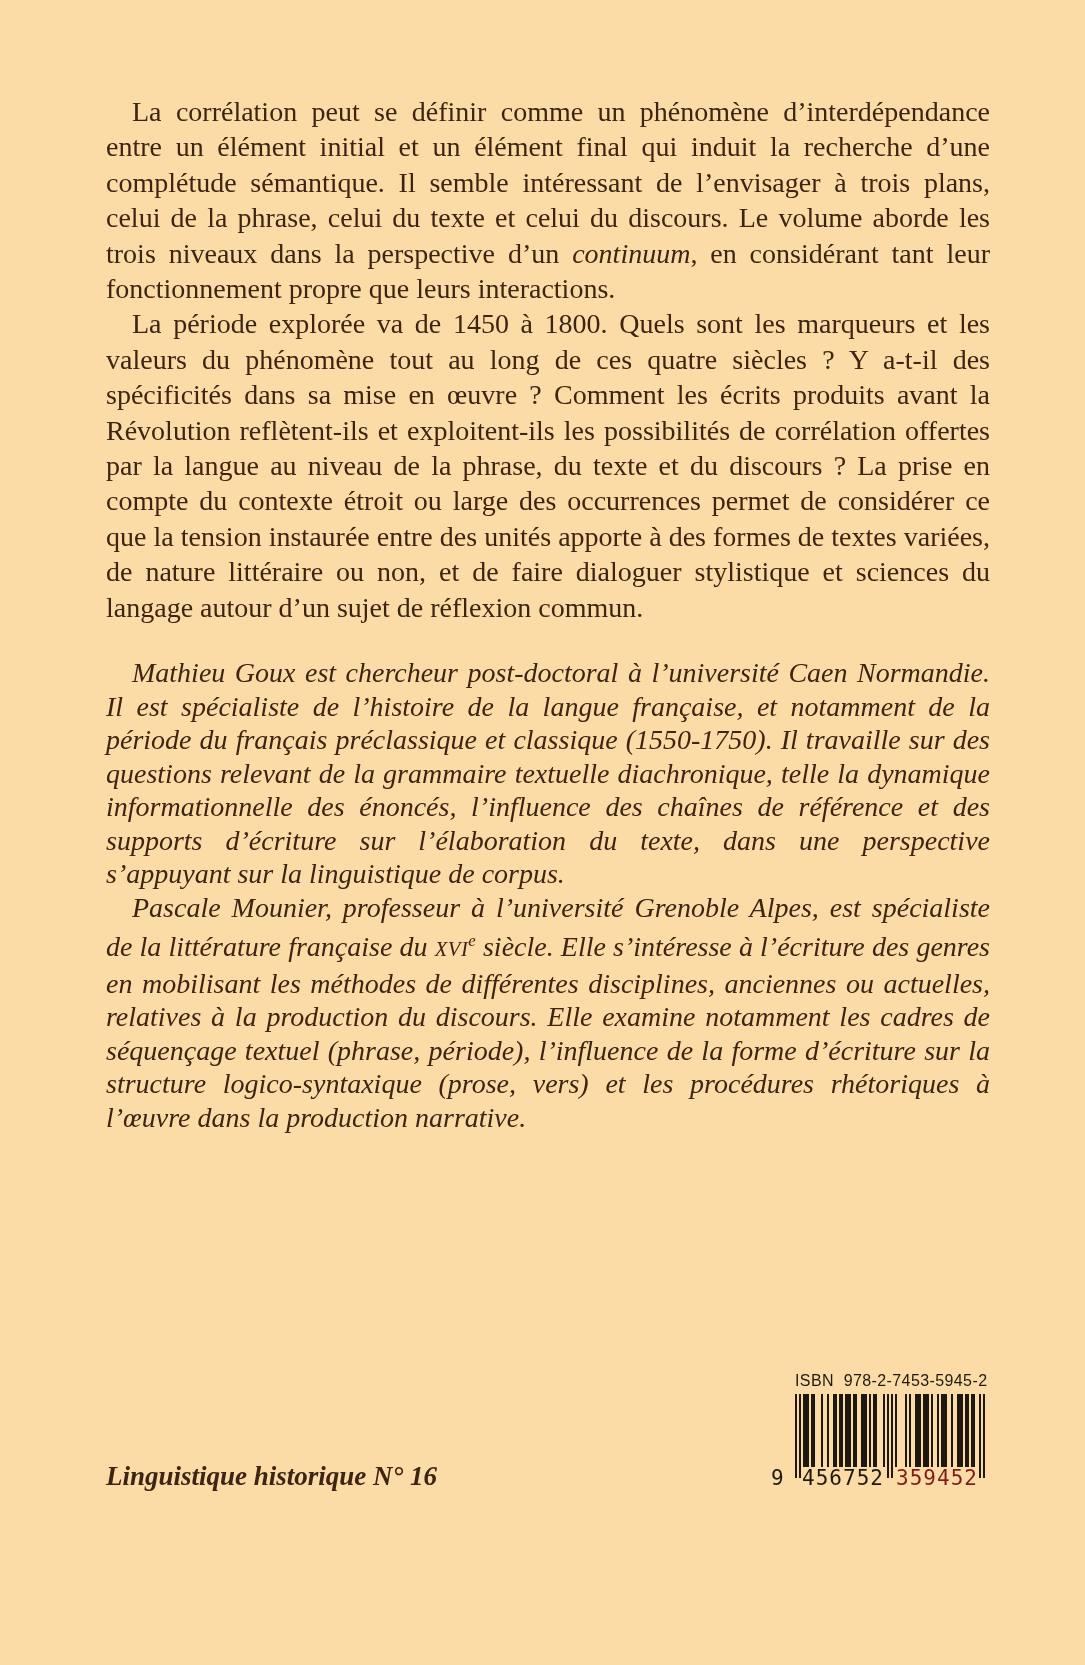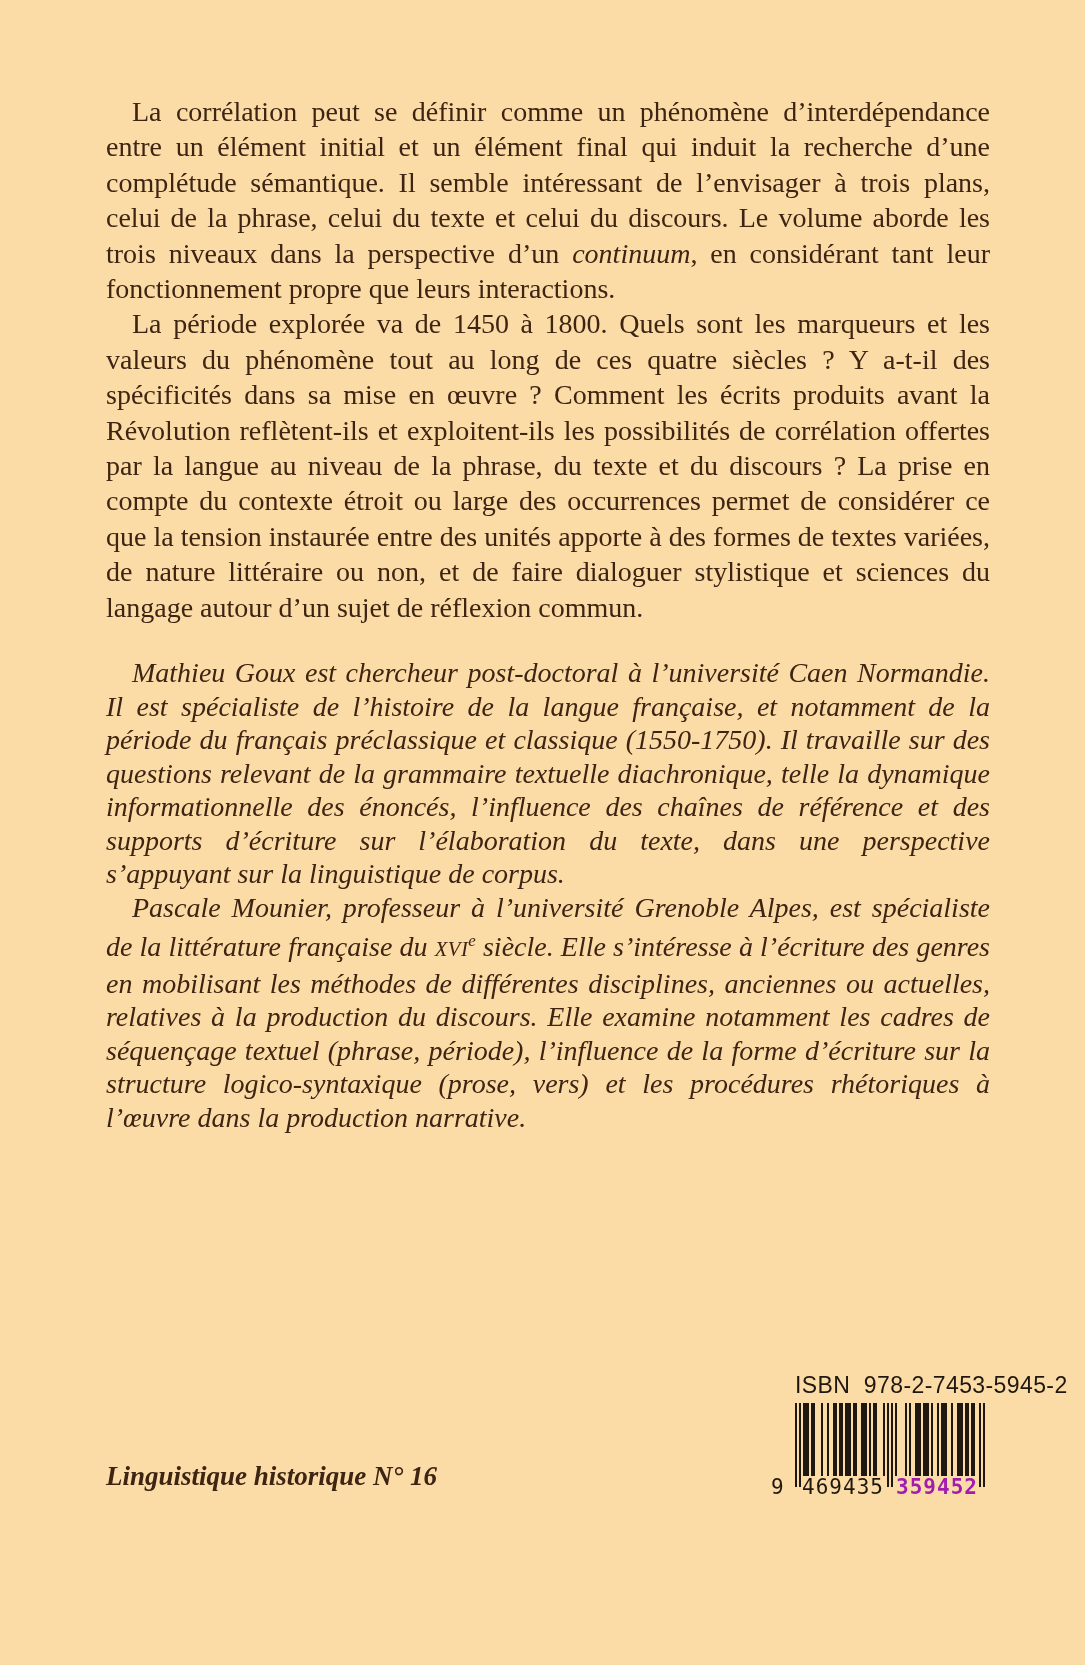--- a/index.html
+++ b/index.html
@@ -47,21 +47,21 @@
   }
 
   .isbn-block {
     position: absolute;
     left: 795px;
     top: 1372px;
     width: 200px;
   }
   .isbn-label {
     font-family: "Liberation Sans", sans-serif;
-    font-size: 23px;
+    font-size: 16px;
     letter-spacing: 0.4px;
     white-space: pre;
   }
   .barcode {
     position: relative;
     margin-top: 4px;
     width: 190px;
     height: 100px;
   }
   .bars { position: absolute; left: 0; top: 0; width: 190px; height: 100px; }
@@ -145,18 +145,18 @@
           <div class="bar" style="left: 164px; background: rgb(31, 24, 16);"></div>
           <div class="bar" style="left: 166px; background: rgb(31, 24, 16);"></div>
           <div class="bar" style="left: 170px; background: rgb(31, 24, 16);"></div>
           <div class="bar" style="left: 172px; background: rgb(31, 24, 16);"></div>
           <div class="bar" style="left: 176px; background: rgb(31, 24, 16);"></div>
           <div class="bar" style="left: 178px; background: rgb(31, 24, 16);"></div>
           <div class="bar guard" style="left: 184px; background: rgb(31, 24, 16);"></div>
           <div class="bar guard" style="left: 188px; background: rgb(31, 24, 16);"></div>
         </div>
       <span class="bc-digit d-first" style="color: rgb(31, 24, 16);">9</span>
-      <span class="bc-digit d-g1" style="color: rgb(31, 24, 16);">469435</span>
-      <span class="bc-digit d-g2" style="color: #a21caf; font-weight: bold;">359452</span>
+      <span class="bc-digit d-g1" style="color: rgb(31, 24, 16);">456752</span>
+      <span class="bc-digit d-g2" style="color: #7f1d1d;">359452</span>
     </div>
   </div>
 
 </div>
 
 </body></html>

